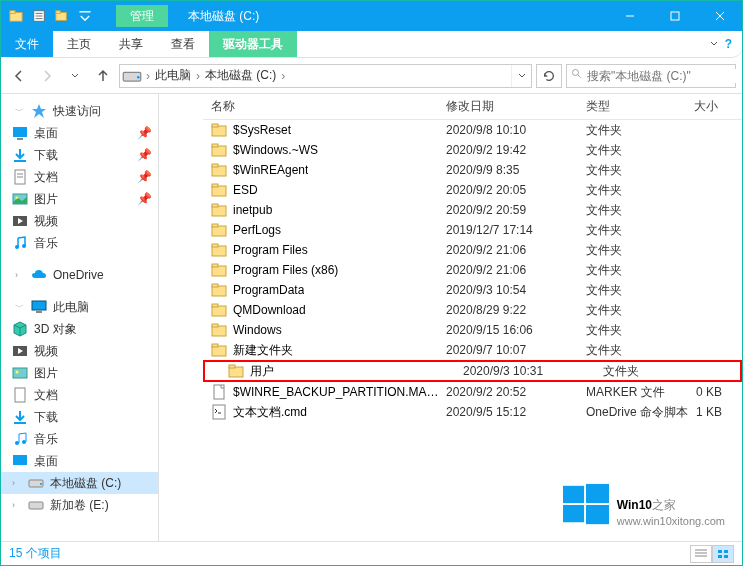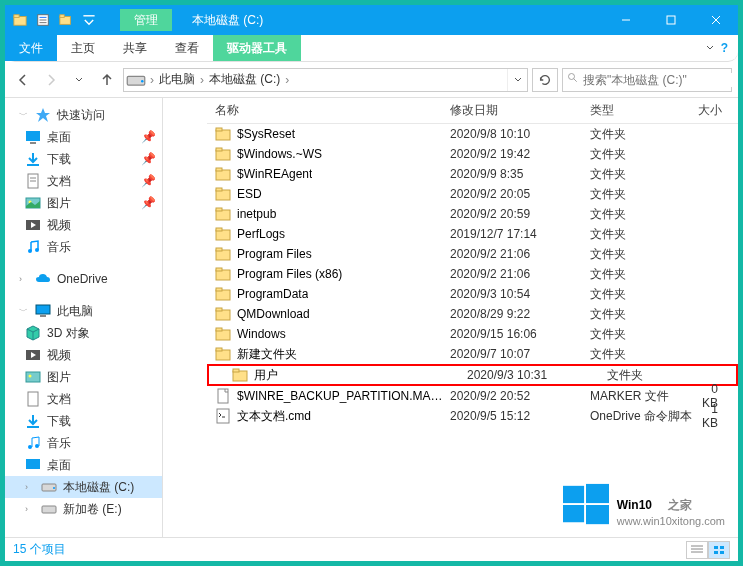--- a/index.html
+++ b/index.html
@@ -1,17 +1,17 @@
 <!DOCTYPE html>
 <html><head>
 <meta charset="utf-8">
 <style>
 *{box-sizing:border-box;margin:0;padding:0;font-family:"Microsoft YaHei","Segoe UI",sans-serif;font-size:12px;}
 body{background:#fff;width:743px;height:571px;overflow:hidden;position:relative;}
-.window{width:743px;height:566px;border:5px solid #14b8a6;background:#fff;display:flex;flex-direction:column;}
+.window{width:743px;height:566px;border:1px solid #14b8a6;background:#fff;display:flex;flex-direction:column;}
 .titlebar{height:30px;background:#0c9fef;display:flex;align-items:center;color:#fff;}
 .qat{display:flex;align-items:center;gap:1px;padding-left:4px;}
 .qat-btn{width:22px;height:22px;display:flex;align-items:center;justify-content:center;cursor:pointer;}
 .qat-btn svg{width:14px;height:14px;}
 .mgmt-tab{background:#4fd69c;color:#fff;padding:0 14px;height:22px;line-height:22px;margin-left:20px;}
 .title-text{color:#fff;margin-left:20px;}
 .win-controls{margin-left:auto;display:flex;}
 .win-btn{width:45px;height:30px;display:flex;align-items:center;justify-content:center;color:#fff;cursor:pointer;}
 .ribbon{height:27px;background:#fff;display:flex;align-items:stretch;border-bottom:1px solid #e0e0e0;border-radius:10px;}
 .ribbon-tab{padding:0 14px;display:flex;align-items:center;color:#333;cursor:pointer;}
@@ -27,21 +27,21 @@
 .crumb-sep{color:#888;padding:0 2px;}
 .addr-drop{width:20px;display:flex;align-items:center;justify-content:center;color:#555;border-left:1px solid #eee;height:100%;cursor:pointer;}
 .refresh-btn{width:26px;height:24px;border:1px solid #ccc;display:flex;align-items:center;justify-content:center;cursor:pointer;}
 .search-box{width:170px;height:24px;border:1px solid #ccc;display:flex;align-items:center;padding:0 4px;}
 .search-box input{border:none;outline:none;flex:1;font-size:12px;color:#666;}
 .search-box .sicon{color:#888;margin-right:4px;}
 .body{flex:1;display:flex;overflow:hidden;}
 .sidebar{width:158px;border-right:1px solid #e0e0e0;overflow-y:auto;padding:6px 0;}
 .side-item{display:flex;align-items:center;height:22px;padding-left:14px;gap:6px;cursor:pointer;color:#333;}
 .side-item .exp{width:10px;color:#888;font-size:9px;}
-.side-item.l2{padding-left:20px;}
+.side-item.l2{padding-left:11px;}
 .side-item.sel{background:#cce8ff;}
 .side-sp{height:10px;}
 .si-icon{width:16px;height:16px;display:flex;align-items:center;justify-content:center;}
 .si-icon svg{width:16px;height:16px;}
 .content{flex:1;display:flex;flex-direction:column;overflow:hidden;margin-left:44px;}
 .col-headers{height:26px;border-bottom:1px solid #e8e8e8;display:flex;align-items:center;padding-left:8px;color:#444;}
 .col-name{width:235px;}
 .col-date{width:140px;}
 .col-type{width:108px;}
 .col-size{flex:1;}
@@ -55,21 +55,21 @@
 .ftype{width:108px;color:#333;}
 .fsize{flex:1;text-align:right;padding-right:20px;color:#333;}
 .status-bar{height:24px;border-top:1px solid #e0e0e0;display:flex;align-items:center;padding:0 8px;color:#0c9fef;gap:18px;}
 .status-bar .views{margin-left:auto;display:flex;gap:0;}
 .view-btn{width:22px;height:18px;border:1px solid #ccc;display:flex;align-items:center;justify-content:center;cursor:pointer;color:#888;}
 .view-btn.active{background:#cce8ff;}
 .watermark{position:absolute;right:18px;bottom:40px;display:flex;align-items:center;gap:8px;pointer-events:none;}
 .wm-logo svg{width:46px;height:46px;}
 .wm-txt{display:flex;flex-direction:column;}
 .wm-big{font-size:24px;font-weight:bold;color:#000;}
-.wm-big .gray{color:#888;font-weight:bold;margin-left:16px;}
+.wm-big .gray{color:#888;font-weight:normal;}
 .wm-sm{font-size:11px;color:#888;}
 .pin{color:#555;}
 </style>
 </head>
 <body>
 
 <div class="window">
   <div class="titlebar">
     <div class="qat">
       <div class="qat-btn">

